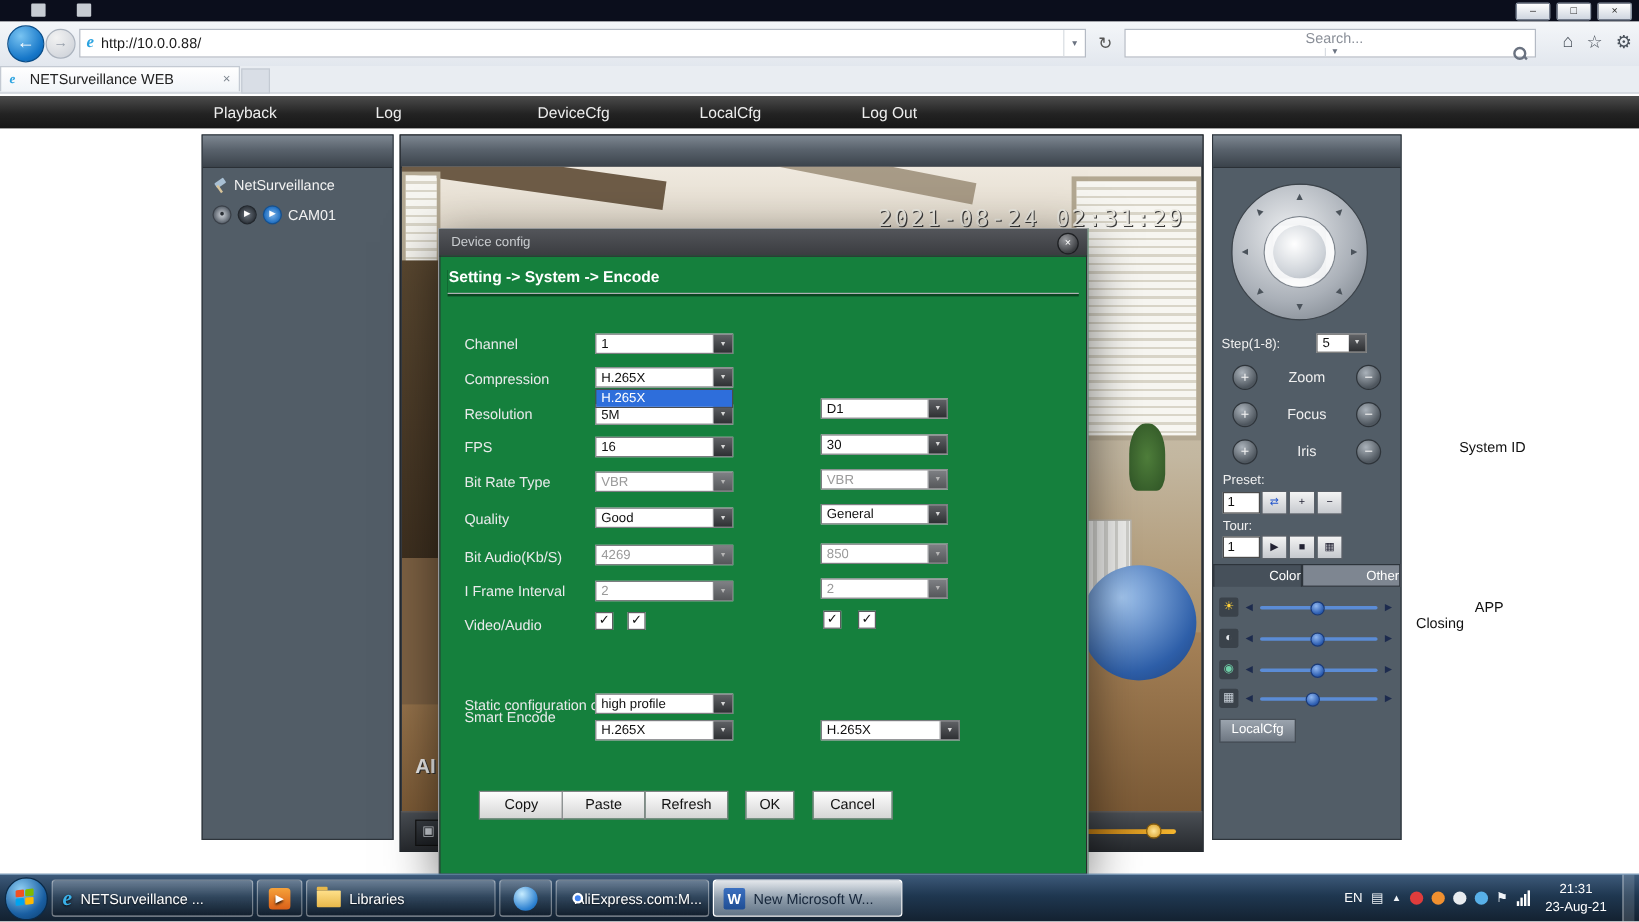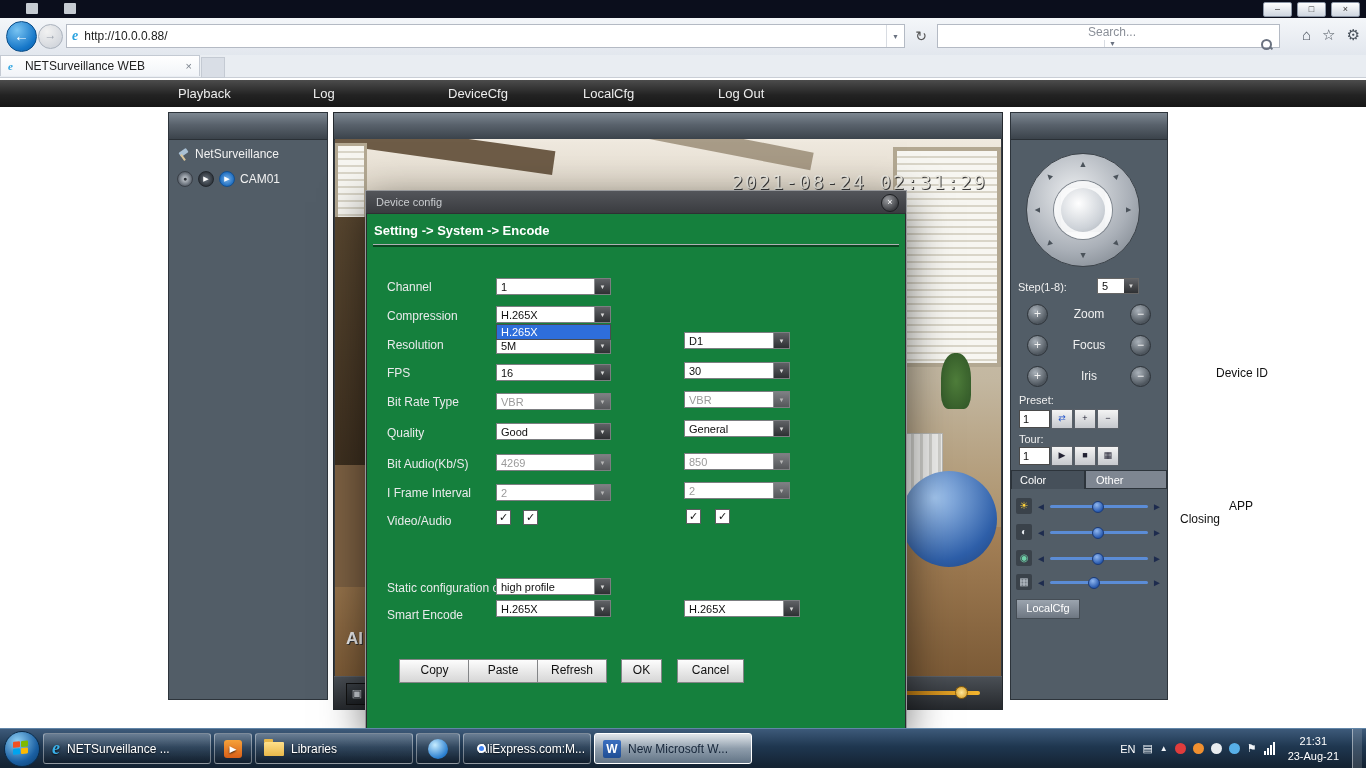--- a/index.html
+++ b/index.html
@@ -100,21 +100,21 @@
             display:flex;align-items:center;padding-left:4px;box-sizing:border-box;font-size:11px;color:#111;}
   .pmrow{position:absolute;left:16px;right:16px;height:20px;display:flex;align-items:center;justify-content:space-between;
          color:#f0f0f0;font-size:12px;}
   .pm-btn{width:19px;height:19px;border-radius:50%;background:radial-gradient(circle at 38% 30%,#aab2ba,#4e565e 70%);
           border:1px solid #2e343a;color:#f2f2f2;font-size:12px;line-height:18px;text-align:center;}
   .ptz-small-label{position:absolute;left:8px;color:#f0f0f0;font-size:11px;}
   .ptz-input{position:absolute;left:8px;width:26px;height:16px;background:#fff;border:1px solid #4a4a4a;
              font-size:11px;color:#111;line-height:16px;padding-left:3px;}
   .sq-btn{position:absolute;width:20px;height:18px;background:linear-gradient(#f4f4f4,#c6c9ce);border:1px solid #5a6068;
           font-size:9px;text-align:center;line-height:17px;color:#223;}
-  .ctabs{position:absolute;left:0;top:357px;right:0;height:19px;display:flex;font-size:11px;color:#fff;}
+  .ctabs{position:absolute;left:0;top:357px;right:0;height:19px;display:flex;font-size:11px;color:#fff;text-align:right;}
   .ctab-color{width:74px;background:#46505a;border:1px solid #2d343b;border-bottom:none;line-height:18px;padding-left:8px;box-sizing:border-box;}
   .ctab-other{flex:1;background:#7e8691;border:1px solid #2d343b;line-height:18px;padding-left:10px;box-sizing:border-box;}
   .srow{position:absolute;left:5px;right:5px;height:20px;display:flex;align-items:center;gap:4px;}
   .s-icon{width:16px;height:16px;background:#3a424a;border-radius:2px;font-size:10px;line-height:16px;text-align:center;}
   .s-arrow{color:#1d2b4e;font-size:10px;}
   .s-track{position:relative;flex:1;height:3px;background:#5b8cd6;border-radius:2px;}
   .s-thumb{position:absolute;top:-4px;width:10px;height:10px;border-radius:50%;
            background:radial-gradient(circle at 38% 30%,#8fb6ef,#2b5cb0 70%);border:1px solid #1a3a78;}
   .default-btn{position:absolute;left:5px;top:486px;width:62px;height:18px;background:linear-gradient(#9ba4ae,#6e7782);
                border:1px solid #454d55;color:#fff;font-size:11px;text-align:center;line-height:17px;}
@@ -350,40 +350,40 @@
       <span class="s-icon" style="color:#c6ced6">▦</span>
       <span class="s-arrow">◄</span>
       <span class="s-track">
           <span class="s-thumb" style="left:38px"></span>
         </span>
       <span class="s-arrow">►</span>
     </div>
     <div class="default-btn">LocalCfg</div>
   </div>
 
-  <div class="stray" style="left:1216px;top:366px">Device ID</div>
+  <div class="stray" style="left:1216px;top:366px">System ID</div>
   <div class="stray" style="left:1229px;top:499px">APP</div>
   <div class="stray" style="left:1180px;top:512px">Closing</div>
 
   <div class="dialog">
     <div class="dlg-titlebar">Device config</div>
     <div class="dlg-close">×</div>
     <div class="dlg-header">Setting -&gt; System -&gt; Encode</div>
 
     <div class="dlbl" style="top:89px">Channel</div>
     <div class="dlbl" style="top:118px">Compression</div>
     <div class="dlbl" style="top:147px">Resolution</div>
     <div class="dlbl" style="top:175px">FPS</div>
     <div class="dlbl" style="top:204px">Bit Rate Type</div>
     <div class="dlbl" style="top:235px">Quality</div>
     <div class="dlbl" style="top:266px">Bit Audio(Kb/S)</div>
     <div class="dlbl" style="top:295px">I Frame Interval</div>
     <div class="dlbl" style="top:323px">Video/Audio</div>
     <div class="dlbl" style="top:390px">Static configuration of</div>
-    <div class="dlbl" style="top:417px">Smart Encode</div>
+    <div class="dlbl" style="top:400px">Smart Encode</div>
 
     <div class="sel c1" style="top:87px">
       <span class="st">1</span>
       <span class="sa">▼</span>
     </div>
     <div class="sel c1" style="top:115px">
       <span class="st">H.265X</span>
       <span class="sa">▼</span>
     </div>
     <div class="open-list">

